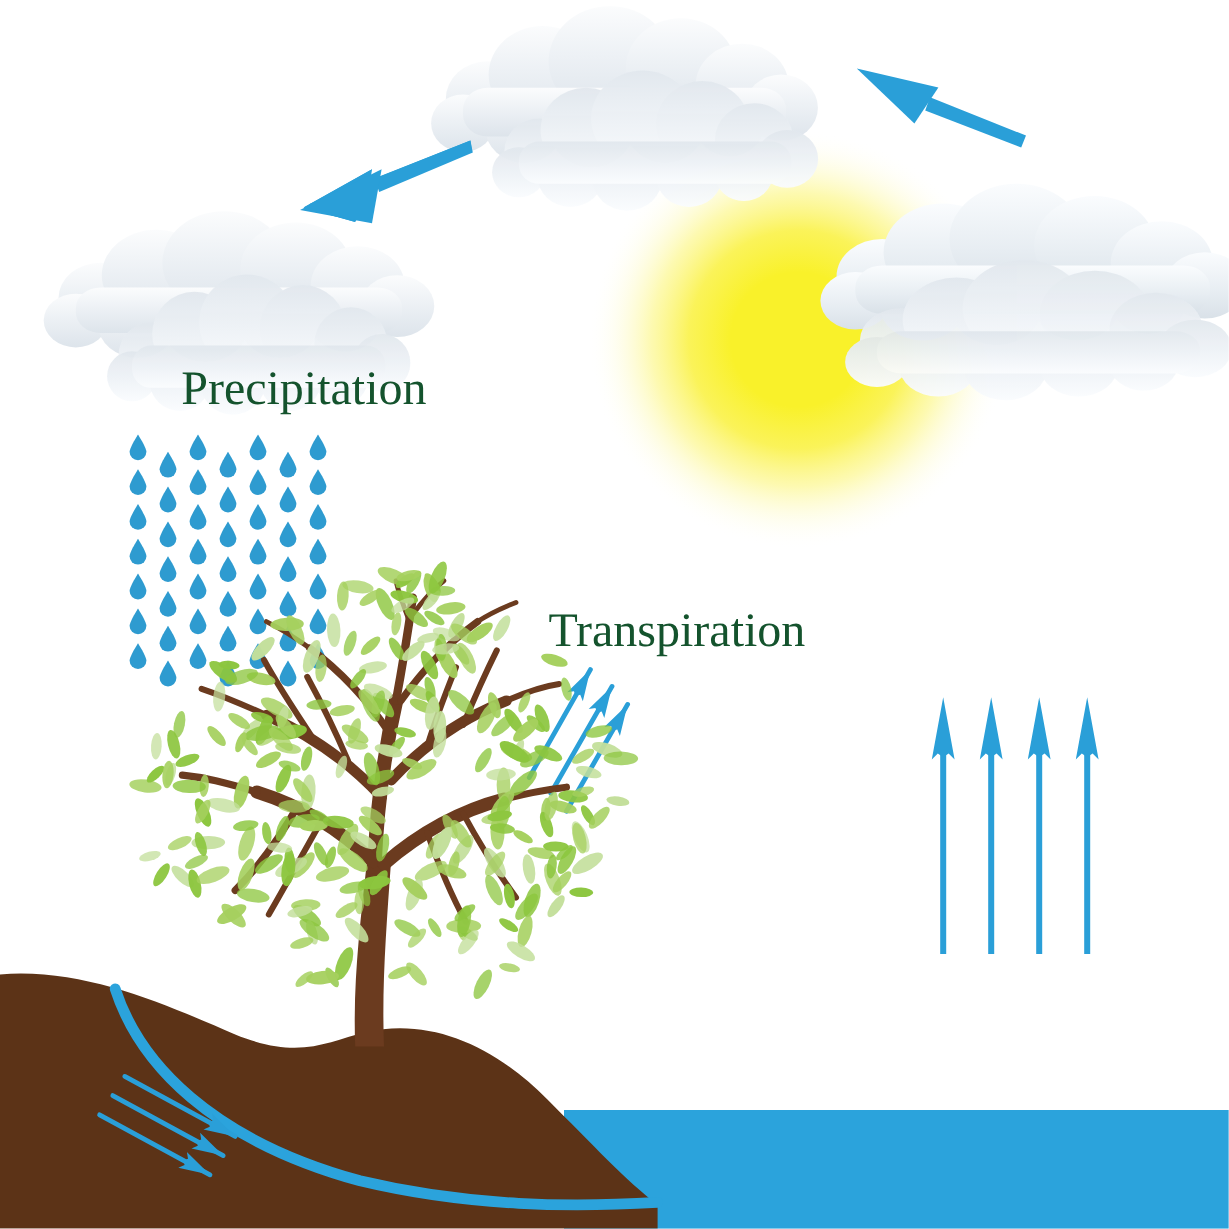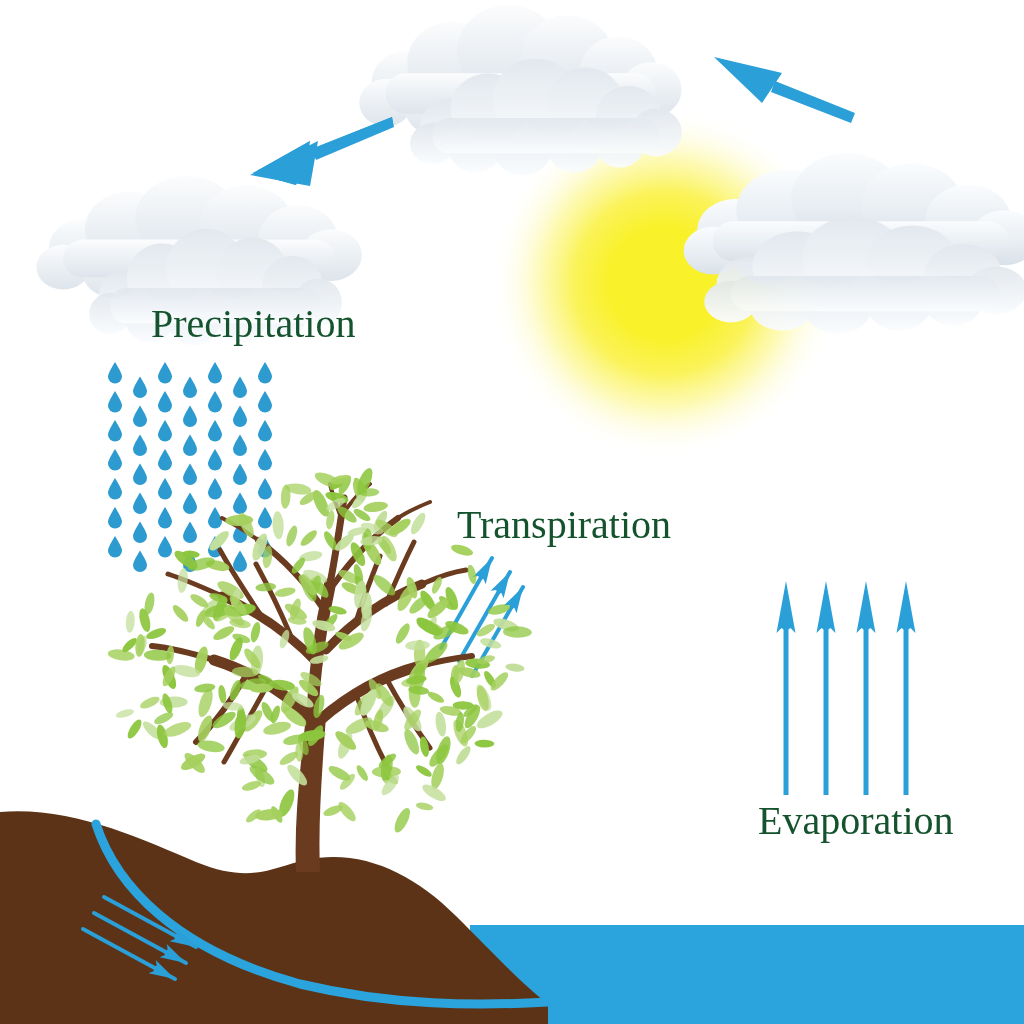--- a/index.html
+++ b/index.html
@@ -509,15 +509,14 @@
           <ellipse cx="0" cy="0" rx="13.442572548167117" ry="5.377029019266847" fill="#A5D05E" opacity="0.88" transform="translate(437.6,776.2) rotate(105.2)"></ellipse>
           <ellipse cx="0" cy="0" rx="13.326826182625641" ry="5.330730473050257" fill="#C3DF9B" opacity="0.85" transform="translate(434.1,792.8) rotate(31.3)"></ellipse>
           <ellipse cx="0" cy="0" rx="10.184212226320158" ry="4.073684890528064" fill="#A5D05E" opacity="0.73" transform="translate(347.5,781.7) rotate(312.8)"></ellipse>
           <ellipse cx="0" cy="0" rx="13.344593884676971" ry="5.33783755387079" fill="#8CC63E" opacity="0.82" transform="translate(386.8,767.7) rotate(281.7)"></ellipse>
         </g>
     </g>
   </svg>
 
   <div class="lbl" id="lbl-precipitation">Precipitation</div>
   <div class="lbl" id="lbl-transpiration">Transpiration</div>
-  <div class="lbl" id="lbl-evaporation">Evaporation</div>
 
 </div>
 
 </body></html>

